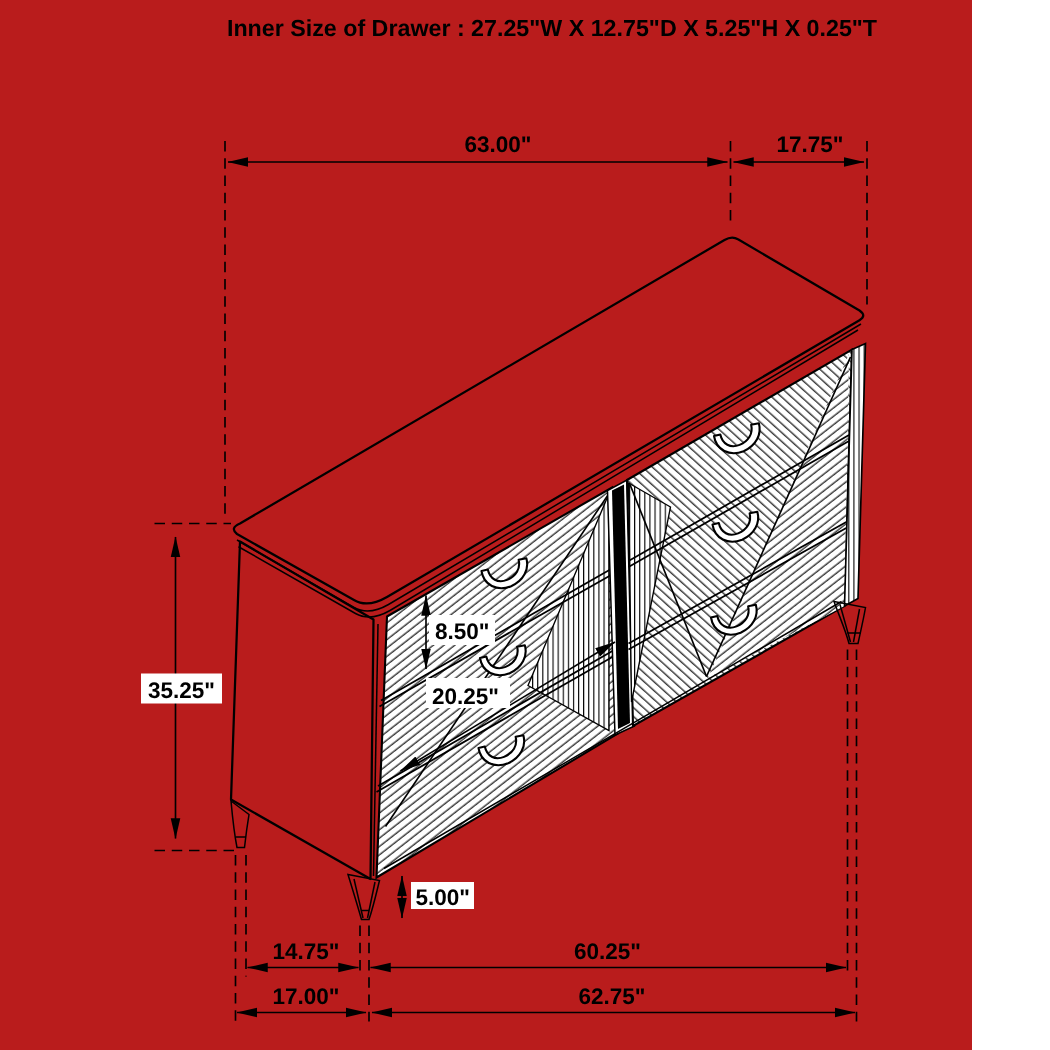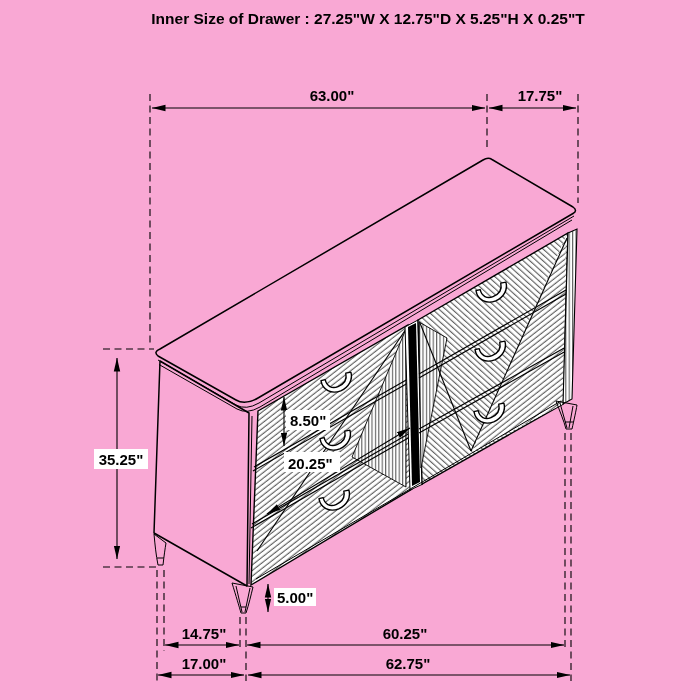--- a/index.html
+++ b/index.html
@@ -1,16 +1,16 @@
 <!DOCTYPE html>
 <html><head>
 <meta charset="utf-8">
 <style>
   html,body{margin:0;padding:0;background:#fff;}
-  .stage{position:relative;width:700px;height:700px;background:#f9a8d4;overflow:hidden;text-align:center;}
+  .stage{position:relative;width:648px;height:700px;background:#b91c1c;overflow:hidden;text-align:center;}
   svg{display:block;}
   .title{font:bold 15.5px "Liberation Sans", sans-serif;fill:#000;}
   .dimlabel{font:bold 15px "Liberation Sans", sans-serif;fill:#000;}
   .ln{stroke:#000;fill:none;stroke-width:1.5;stroke-linejoin:round;stroke-linecap:round;}
   .thin{stroke:#000;fill:none;stroke-width:1;}
   .seam{stroke:#000;fill:none;stroke-width:1.1;}
   .row{stroke:#000;fill:none;stroke-width:1.2;}
   .dl{stroke:#000;stroke-width:1.1;marker-start:url(#arr);marker-end:url(#arr);}
   .ext{stroke:#000;stroke-width:1.1;stroke-dasharray:7 4.5;fill:none;}
   .wbg{fill:#ffffff;}

